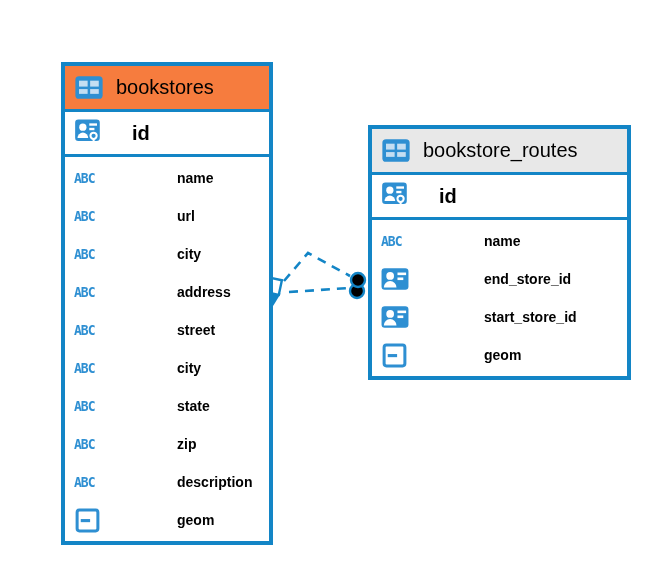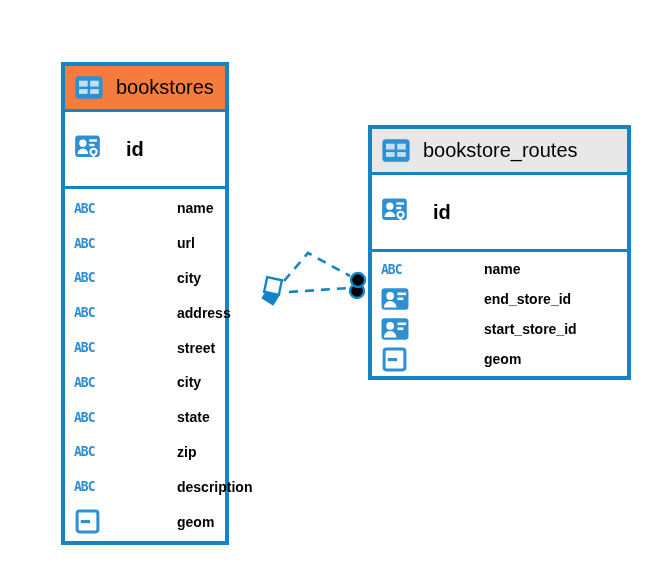--- a/index.html
+++ b/index.html
@@ -10,22 +10,22 @@
   .entity{
     position:absolute;box-sizing:border-box;background:#fff;
     border:4px solid #1385c6;display:flex;flex-direction:column;
   }
   .hdr{
     height:43px;flex:0 0 43px;display:flex;align-items:center;gap:9px;
     padding:0 9px;border-bottom:3px solid #1385c6;box-sizing:content-box;
   }
   .hdr-label{font-size:20px;font-weight:400;white-space:nowrap;}
   .pkrow{
-    height:42px;flex:0 0 42px;display:flex;align-items:center;gap:19px;
-    padding:16px 9px;border-bottom:3px solid #1385c6;background:#fff;
+    height:42px;flex:0 0 42px;display:flex;align-items:center;gap:25px;
+    padding:0 9px;border-bottom:3px solid #1385c6;background:#fff;
   }
   .pk-label{font-size:20px;font-weight:700;}
   .cols{flex:1;display:flex;flex-direction:column;justify-content:space-evenly;padding:2px 0;}
   .crow{display:flex;align-items:center;gap:24px;padding:0 9px;flex:1;}
   .icon-box{width:33px;flex:0 0 33px;display:flex;align-items:center;justify-content:flex-start;}
   .cname{font-size:14px;font-weight:700;white-space:nowrap;margin-left:46px;}
   .abc{
     font-family:"DejaVu Sans Mono", monospace;font-weight:700;font-size:13px;
     letter-spacing:-1px;color:#2e8fd2;transform:scaleY(1.05);
   }
@@ -44,21 +44,21 @@
     <g>
       <rect x="-7" y="-7" width="14" height="14" transform="translate(271,296) rotate(32)" fill="#1385c6"></rect>
       <rect x="-7.5" y="-7.5" width="15" height="15" transform="translate(273,286) rotate(12)" fill="#ffffff" stroke="#1385c6" stroke-width="2.4"></rect>
     </g>
     <g>
       <circle cx="357" cy="291" r="7" fill="#000000" stroke="#1385c6" stroke-width="2.4"></circle>
       <circle cx="358" cy="280" r="7" fill="#000000" stroke="#1385c6" stroke-width="2.4"></circle>
     </g>
   </svg>
 
-  <div class="entity" style="left:61px;top:62px;width:168px;height:483px;">
+  <div class="entity" style="left:61px;top:62px;width:212px;height:483px;">
 
     <div class="hdr" style="background:#f67c3e">
       <span class="icon-box">
         <svg width="30" height="25" viewBox="0 0 26 22">
           <rect x="1" y="1" width="24" height="20" rx="3.2" fill="#2e8fd2"></rect>
           <rect x="4.2" y="5" width="7.6" height="5.2" fill="#c4def2"></rect>
           <rect x="14" y="5" width="7.6" height="5.2" fill="#c4def2"></rect>
           <rect x="4.2" y="12.4" width="7.6" height="4.2" fill="#c4def2"></rect>
           <rect x="14" y="12.4" width="7.6" height="4.2" fill="#c4def2"></rect>
         </svg>

